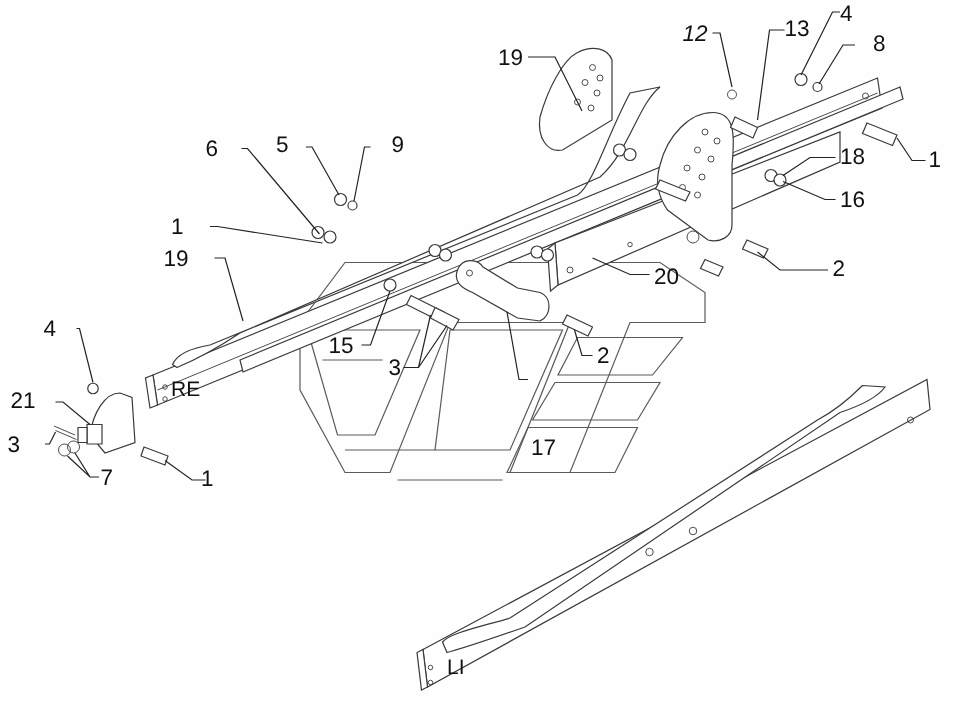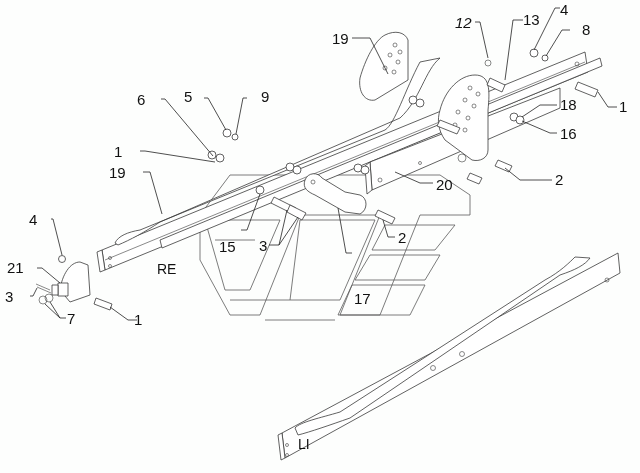--- a/index.html
+++ b/index.html
@@ -150,39 +150,39 @@
     <path class="leader" d="M395 237 L388 237 L383 220"></path>
     <path class="leader" d="M352 253 L346 253 L338 208"></path>
     <path class="leader" d="M51 219 L53 219 L62 255"></path>
     <path class="leader" d="M37 268 L42 268 L60 283"></path>
     <path class="leader" d="M30 296 L33 296 L37 288"></path>
     <path class="leader" d="M66 318 L60 318 L45 304 M60 318 L50 302"></path>
     <path class="leader" d="M137 320 L128 320 L110 307"></path>
   </g>
 </svg>
 
-<div class="side" style="left:114px;top:262px;margin-left:43px;">RE</div>
+<div class="side" style="left:114px;top:252px;">RE</div>
 <div class="side" style="left:298px;top:437px;">LI</div>
 
 <div class="lbl" style="left:332px;top:31px;">19</div>
 <div class="lbl" style="left:455px;top:15px;font-style:italic;">12</div>
 <div class="lbl" style="left:523px;top:12px;">13</div>
 <div class="lbl" style="left:560px;top:2px;">4</div>
 <div class="lbl" style="left:582px;top:22px;">8</div>
 <div class="lbl" style="left:619px;top:99px;">1</div>
 <div class="lbl" style="left:137px;top:92px;">6</div>
 <div class="lbl" style="left:184px;top:89px;">5</div>
 <div class="lbl" style="left:261px;top:89px;">9</div>
 <div class="lbl" style="left:560px;top:97px;">18</div>
 <div class="lbl" style="left:560px;top:126px;">16</div>
 <div class="lbl" style="left:114px;top:144px;">1</div>
 <div class="lbl" style="left:109px;top:165px;">19</div>
 <div class="lbl" style="left:436px;top:177px;text-align:center;">20</div>
 <div class="lbl" style="left:555px;top:172px;">2</div>
-<div class="lbl" style="left:219px;top:223px;margin-top:16px;">15</div>
+<div class="lbl" style="left:219px;top:223px;">15</div>
 <div class="lbl" style="left:259px;top:238px;">3</div>
 <div class="lbl" style="left:398px;top:230px;">2</div>
 <div class="lbl" style="left:354px;top:247px;margin-top:44px;">17</div>
 <div class="lbl" style="left:29px;top:212px;">4</div>
 <div class="lbl" style="left:7px;top:260px;">21</div>
 <div class="lbl" style="left:5px;top:289px;">3</div>
 <div class="lbl" style="left:67px;top:311px;">7</div>
 <div class="lbl" style="left:134px;top:312px;">1</div>
 </div>
 

